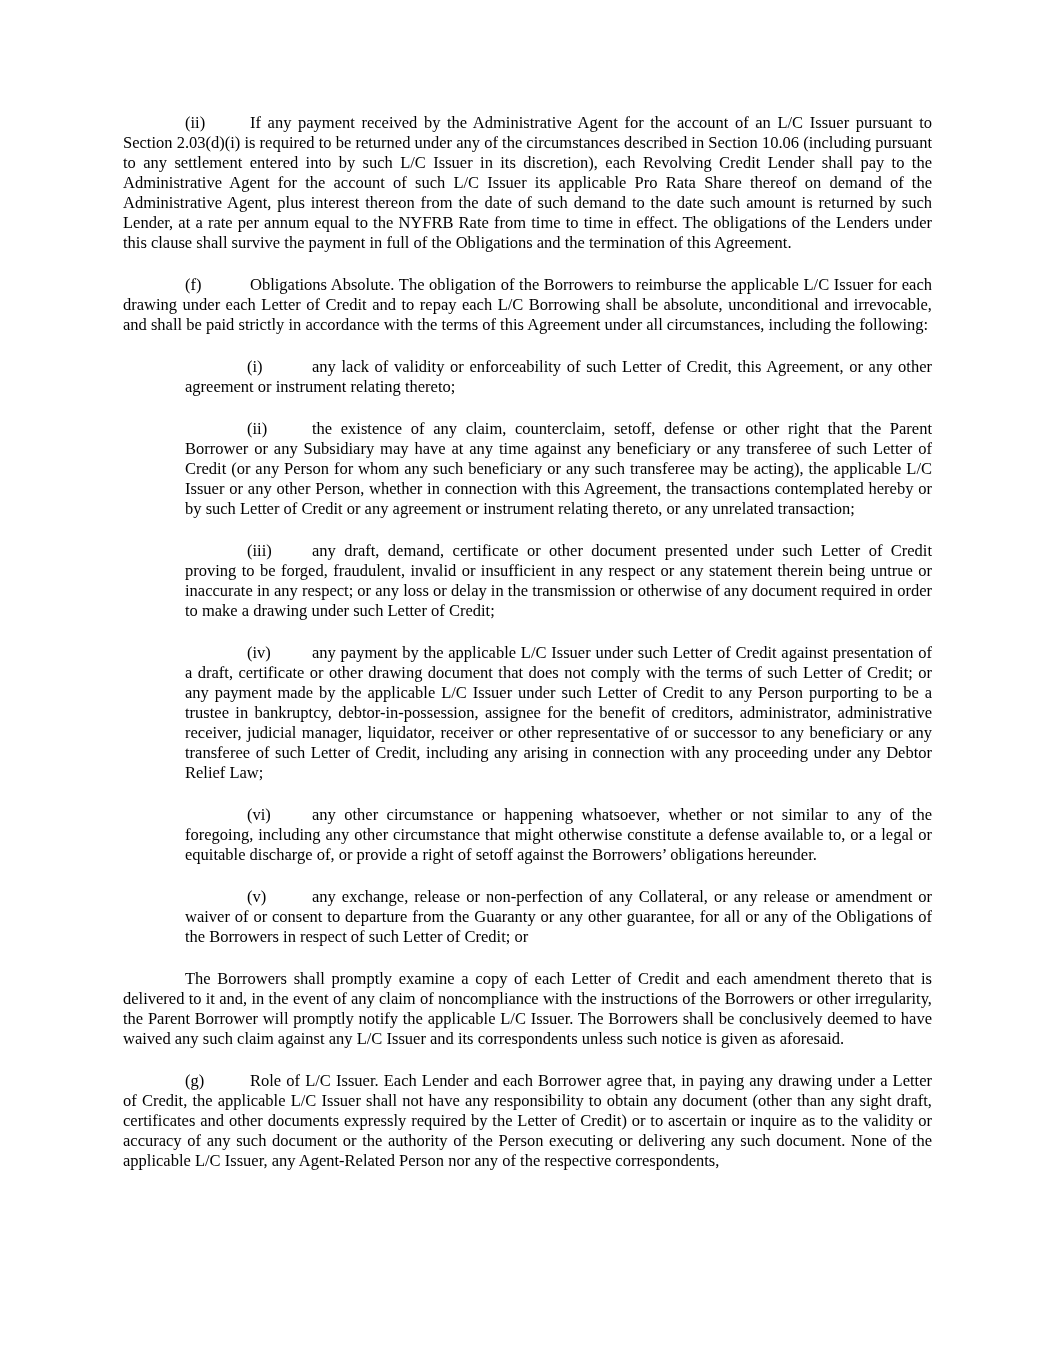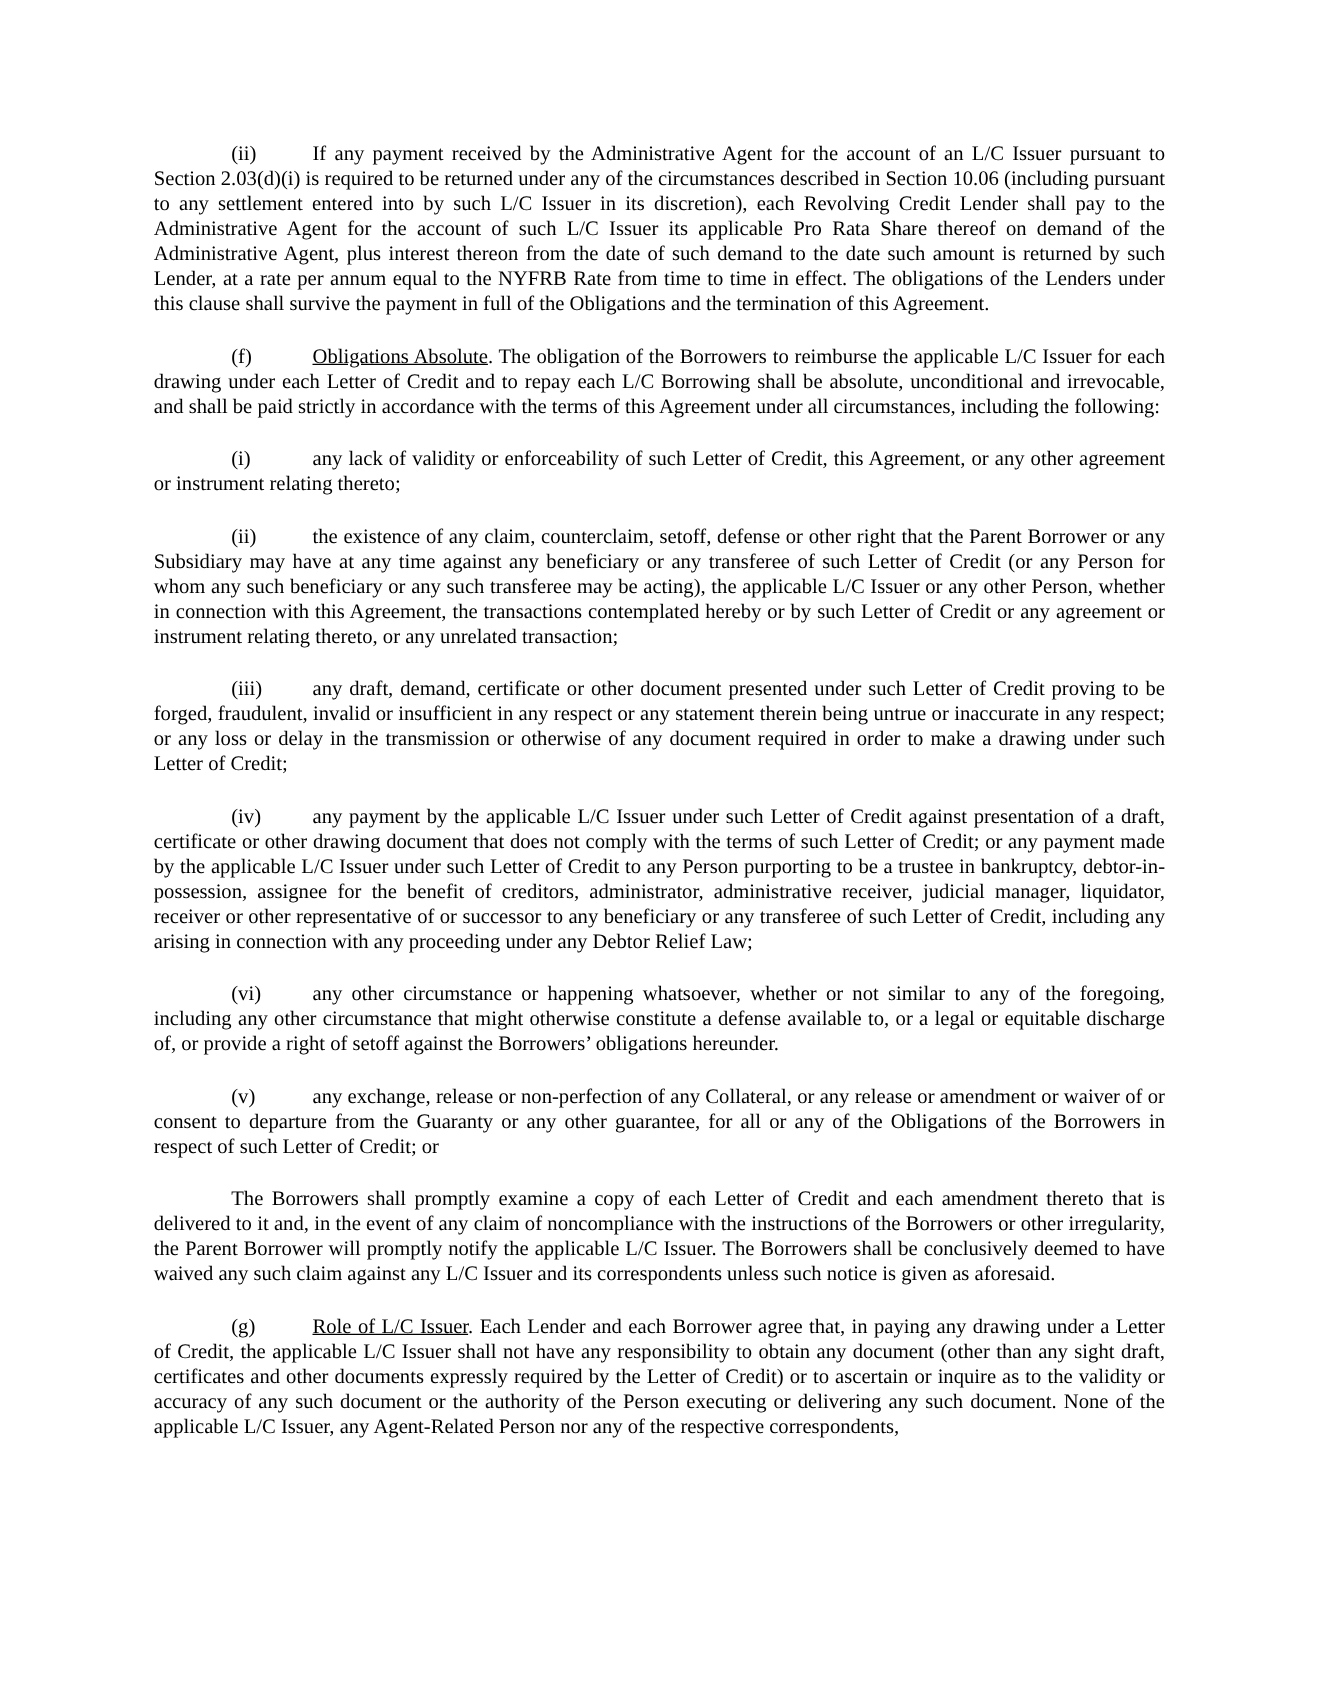--- a/index.html
+++ b/index.html
@@ -20,28 +20,28 @@
     color: #000000;
     padding: 113px 123px 0 123px;
     overflow: hidden;
   }
   .doc-body p.para {
     margin: 0 0 22px 0;
     text-align: justify;
     text-indent: 62px;
   }
   .doc-body p.para.indent-1 {
+    margin-left: 62px;
   }
   .marker {
     display: inline-block;
     width: 65px;
     text-indent: 0;
   }
   .heading {
-    text-decoration: underline;
   }
   .page-number {
     position: absolute;
     left: 0;
     right: 0;
     top: 1262px;
     text-align: center;
     font-family: "Liberation Serif", serif;
     font-size: 16.5px;
     color: #000000;

